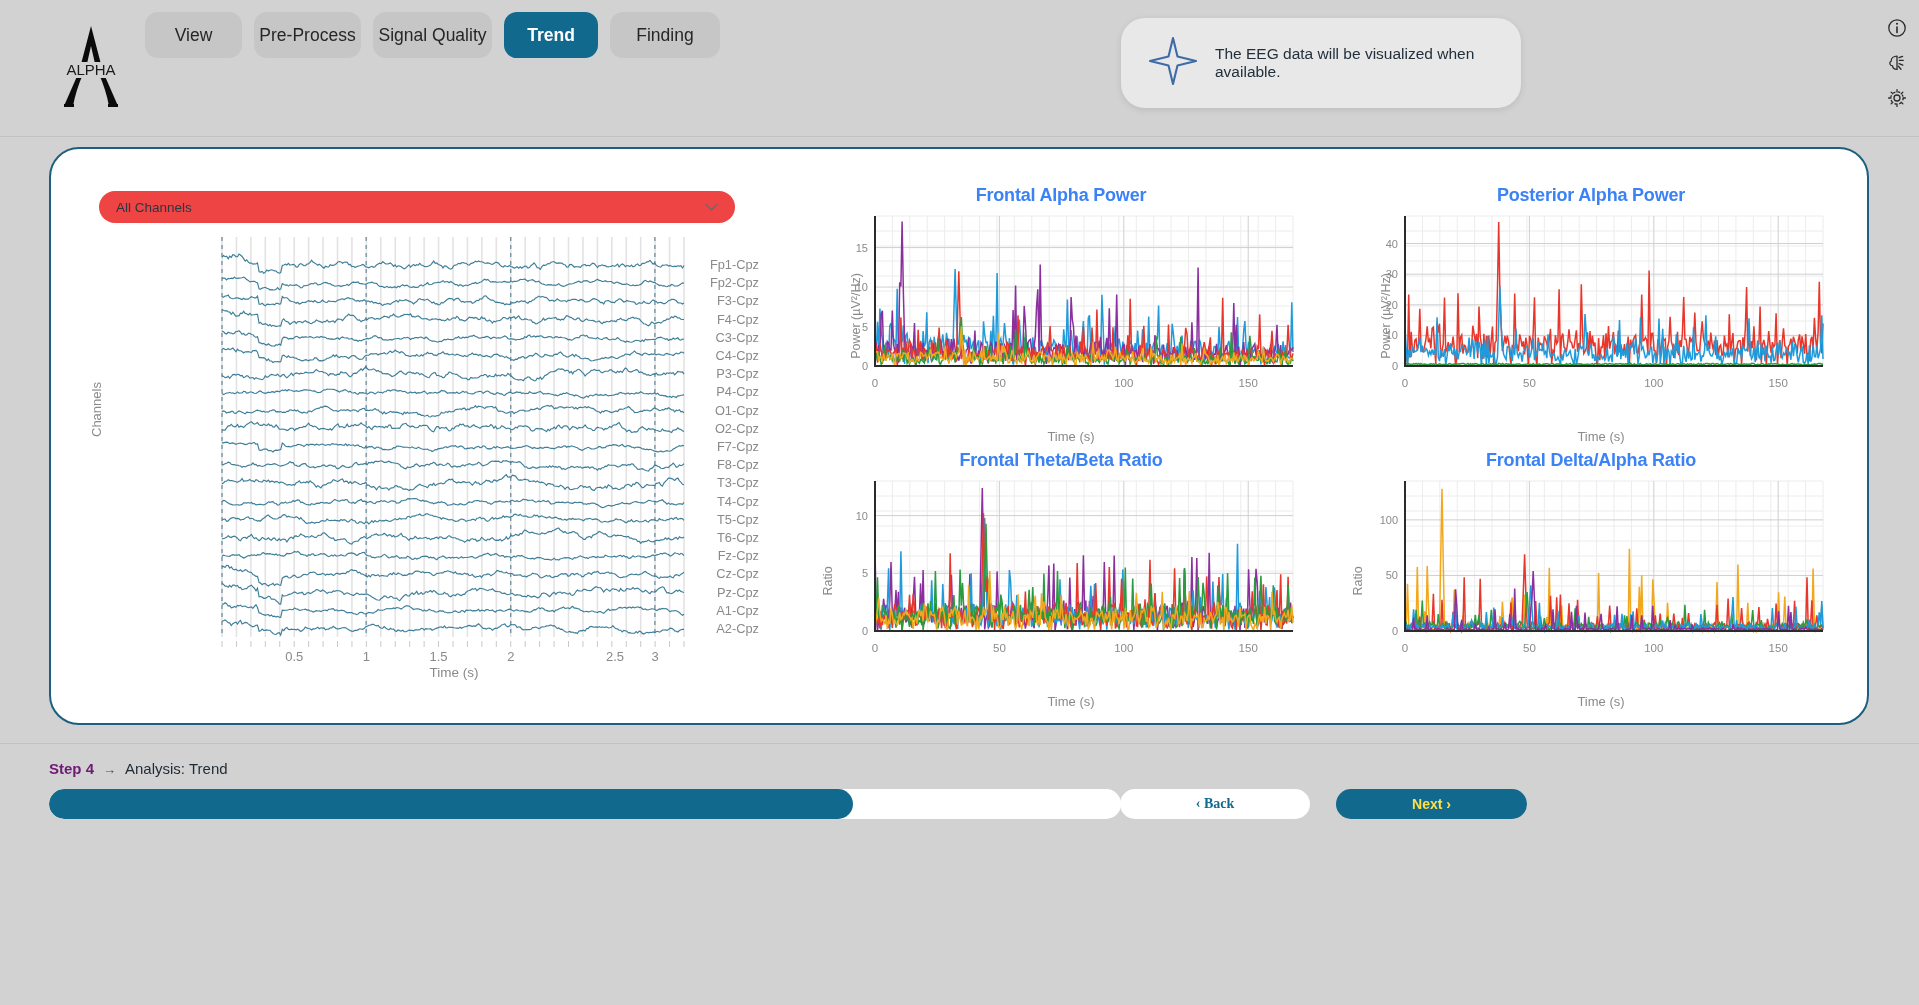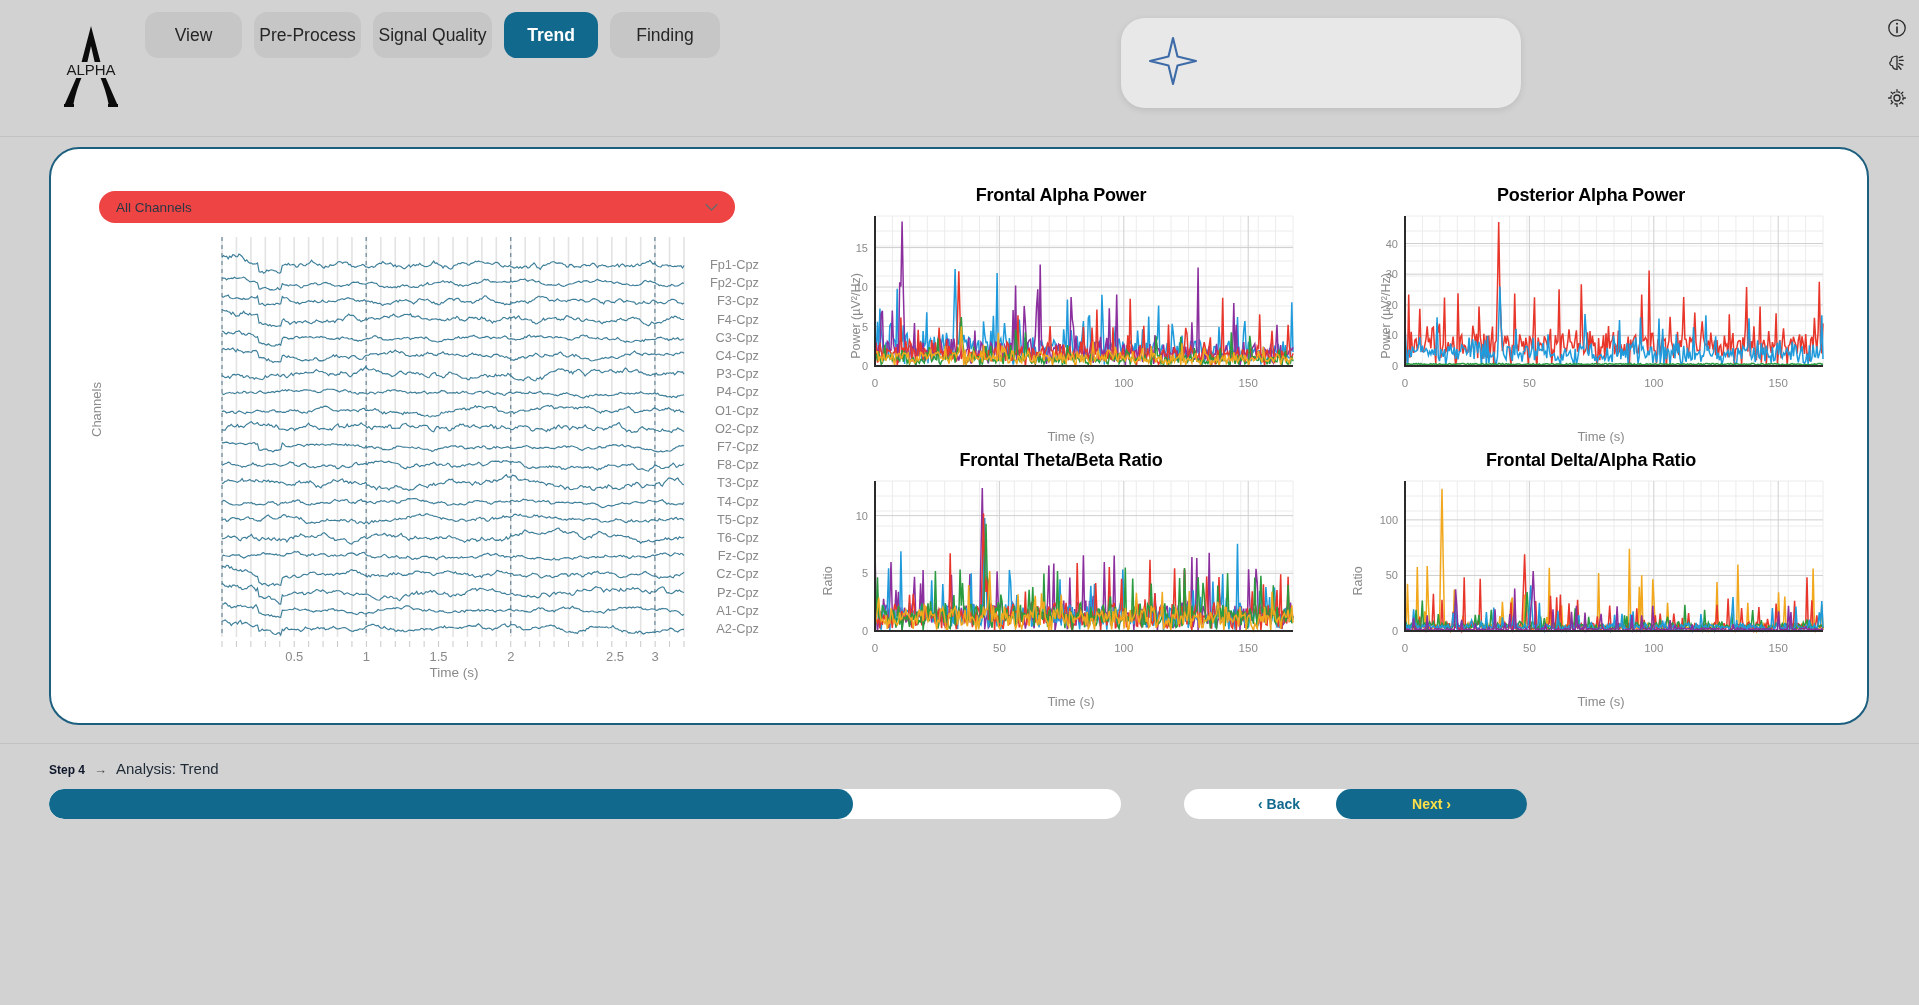--- a/index.html
+++ b/index.html
@@ -171,21 +171,21 @@
     grid-template-columns: 500px 500px;
     grid-template-rows: 245px 245px;
     column-gap: 30px;
     row-gap: 20px;
   }
   .chart-cell { position: relative; }
   .chart-title {
     text-align: center;
     font-size: 18px;
     font-weight: bold;
-    color: #000000;
+    color: #3b82f6;
     margin-bottom: 4px;
     letter-spacing: -0.2px;
   }
   .chart-body { position: relative; height: 212px; }
   .chart-ylabel {
     position: absolute;
     left: 2px; top: 50%;
     transform: translateY(-50%) rotate(-90deg);
     font-size: 12.5px;
     color: #8a8a8a;
@@ -208,21 +208,21 @@
     background: #d2d2d2;
     border-top: 1px solid #c2c2c2;
   }
   #step-line {
     position: absolute;
     left: 49px; top: 16px;
     display: flex;
     align-items: baseline;
     gap: 9px;
   }
-  #step-label { font-size: 12px; color: #0f172a; font-weight: 600; }
+  #step-label { font-size: 15px; color: #701a75; font-weight: 600; }
   #step-arrow { font-size: 13px; color: #4a4a4a; }
   #step-sub { font-size: 15px; color: #1e2a36; }
 
   #progress-track {
     position: absolute;
     left: 49px; top: 45px;
     width: 1072px; height: 30px;
     background: #ffffff;
     border-radius: 15px;
     overflow: hidden;
@@ -240,23 +240,24 @@
     border-radius: 15px;
     display: flex;
     align-items: center;
     justify-content: center;
     font-size: 14px;
     font-weight: bold;
     cursor: pointer;
     user-select: none;
   }
   #back-btn {
-    left: 1184px; width: 190px;
+    left: 1120px; width: 190px;
     background: #ffffff;
     color: #11698e;
+    font-family: Liberation Serif, serif;
   }
   #next-btn {
     left: 1336px; width: 191px;
     background: #11698e;
     color: #fde047;
   }
 </style>
 </head>
 <body>
 
@@ -283,20 +284,21 @@
       <div class="nav-btn" style="width:110px">Finding</div>
     </div>
   </div>
 
   <div id="toast">
     <span class="spark">
       <svg width="52" height="52" viewBox="0 0 52 52">
         <path d="M26 3 L30.5 21.5 L49 26 L30.5 30.5 L26 49 L21.5 30.5 L3 26 L21.5 21.5 Z" fill="none" stroke="#3d6ba8" stroke-width="2.1" stroke-linejoin="round"></path>
       </svg>
     </span>
+    <span class="msg">The EEG data will be visualized when available.</span>
   </div>
 
   <div id="util-icons">
     <span class="util-icon">
       <svg width="22" height="22" viewBox="0 0 22 22">
         <circle cx="11" cy="11" r="8.2" fill="none" stroke="#2b2b2b" stroke-width="1.3"></circle>
         <circle cx="11" cy="6.8" r="1.05" fill="#2b2b2b"></circle>
         <rect x="10.2" y="9.2" width="1.6" height="7" rx="0.7" fill="#2b2b2b"></rect>
       </svg>
     </span>

